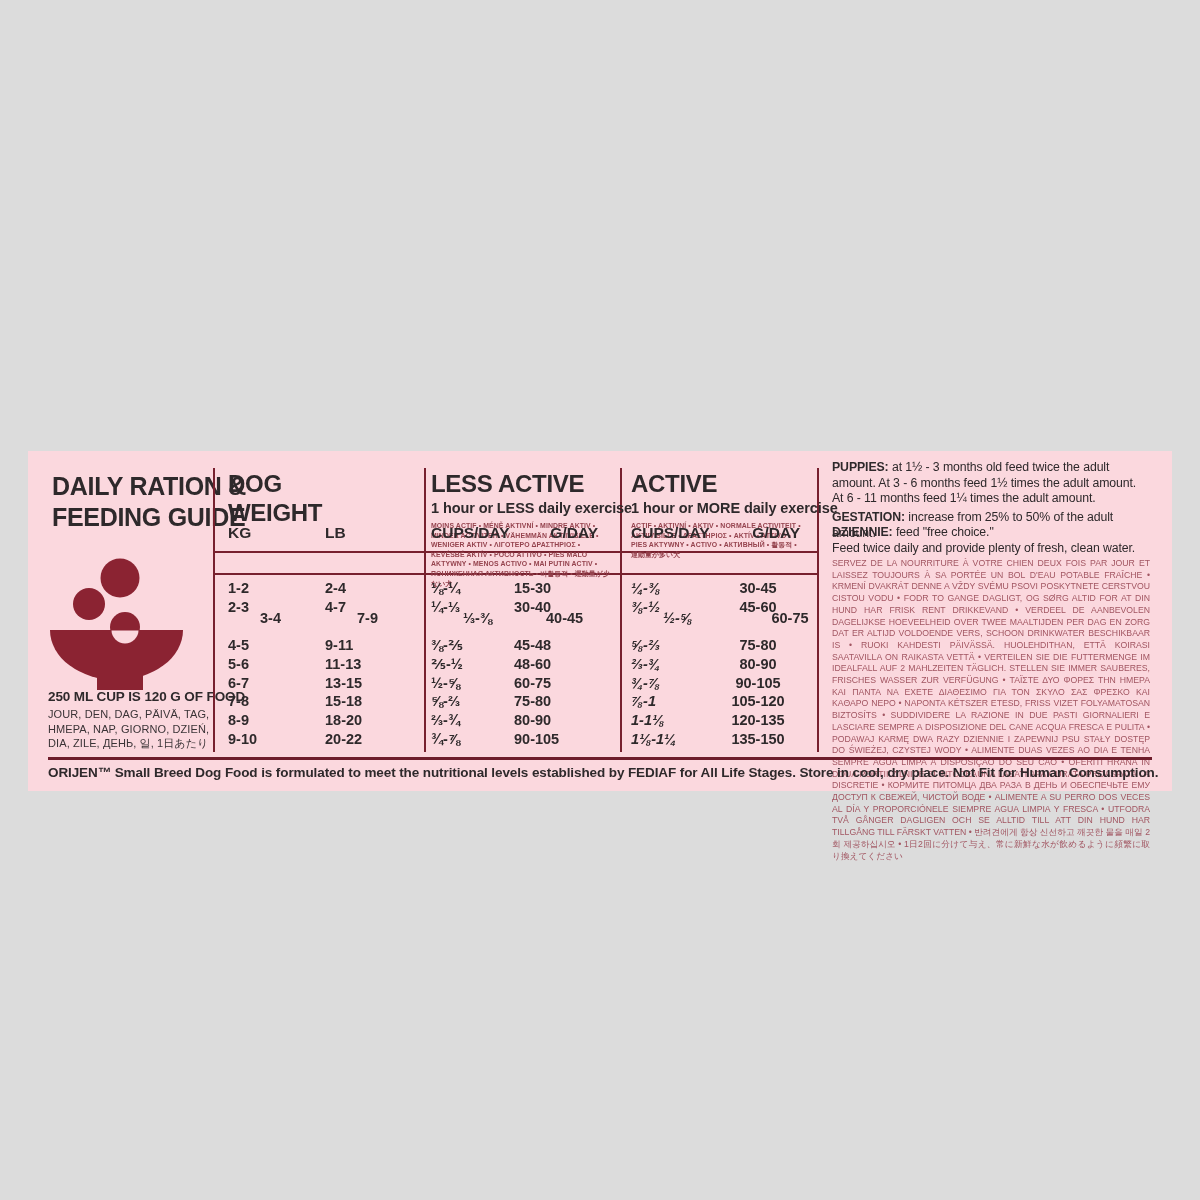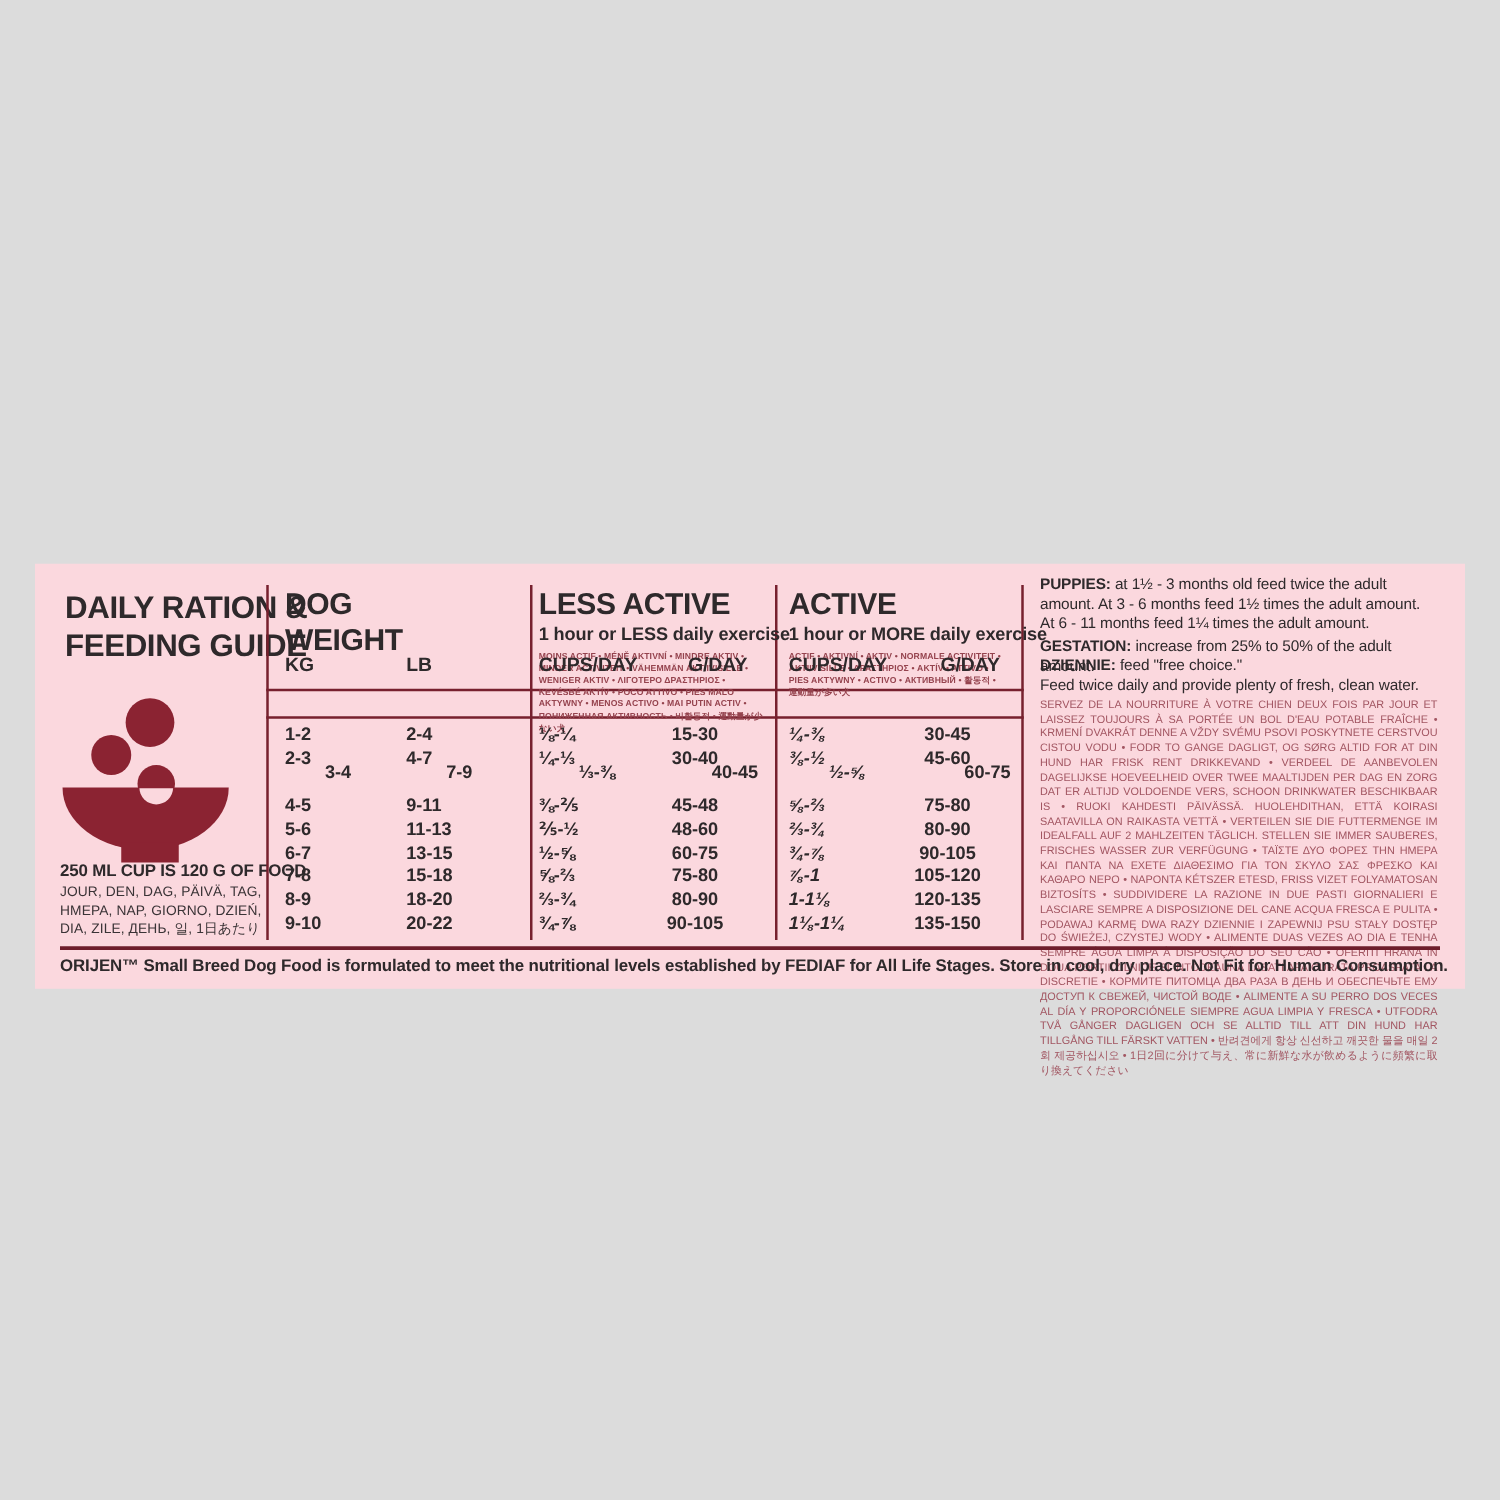--- a/index.html
+++ b/index.html
@@ -42,21 +42,21 @@
     color:#95434e;letter-spacing:0.1px;
   }
   .col-head{font-size:15.5px;font-weight:bold;top:524px;}
   .rt{text-align:right;width:84px;}
   
   .trow{left:0;height:18.9px;width:1200px;}
   .cell{position:absolute;font-size:14.5px;font-weight:bold;line-height:18.9px;white-space:nowrap;text-align:center;}
   .c-kg{left:228px;}
   .c-lb{left:325px;}
   .c-lacups{left:431px;}
-  .c-lag{left:514px;width:84px;text-align:center;}
+  .c-lag{left:514px;width:84px;text-align:left;}
   .c-acups{left:631px;font-style:italic;}
   .c-ag{left:716px;width:84px;}
   
   .right-col{left:832px;width:318px;}
   .para{font-size:12.3px;line-height:15.6px;letter-spacing:-0.1px;}
   .para b{font-weight:bold;}
   .multilang{
     font-size:8.7px;line-height:11.7px;color:#a25662;
     text-align:justify;letter-spacing:0px;font-weight:normal;
   }

